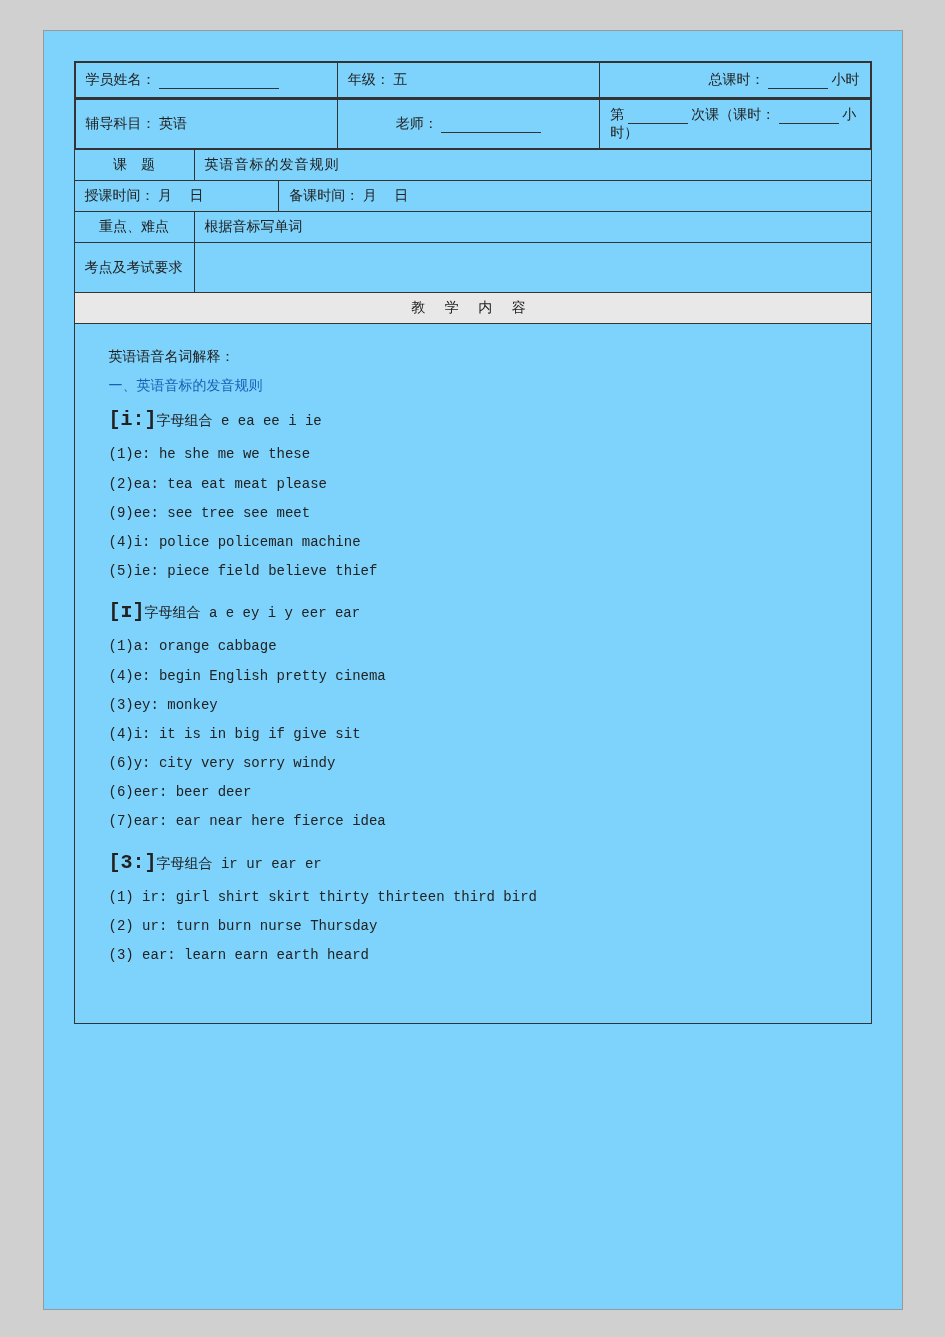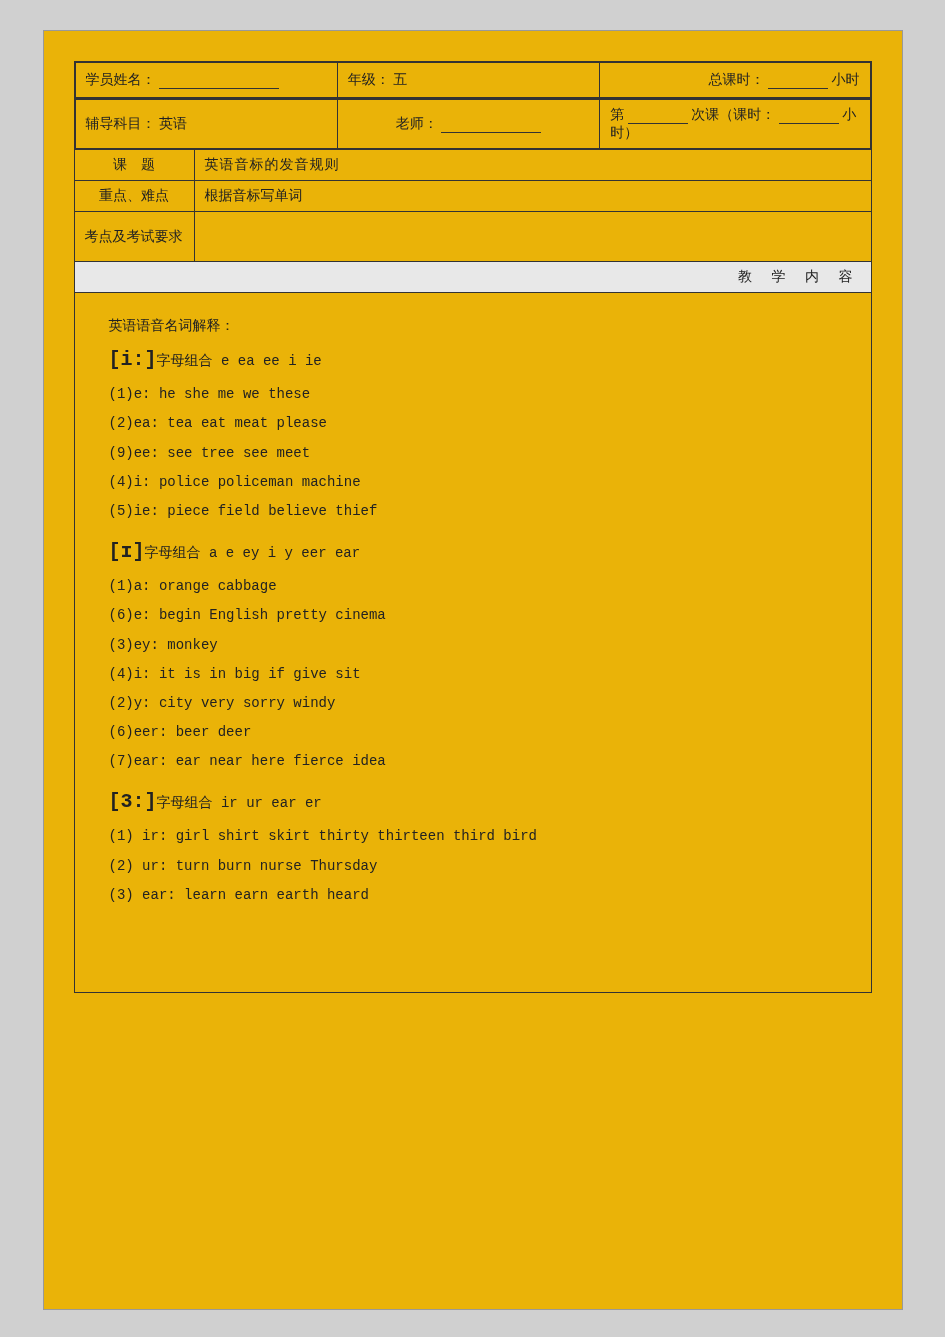--- a/index.html
+++ b/index.html
@@ -9,21 +9,21 @@
     }
     body {
       background: #d0d0d0;
       display: flex;
       justify-content: center;
       align-items: flex-start;
       padding: 30px 20px;
       font-family: "SimSun", "宋体", serif;
     }
     .page {
-      background: #eab308;
+      background: #7dd3fc;
       width: 860px;
       min-height: 1280px;
       padding: 30px 30px;
       border: 1px solid #999;
     }
     .form-table {
       width: 100%;
       border-collapse: collapse;
       border: 1.5px solid #333;
       margin-bottom: 0;
@@ -35,21 +35,21 @@
       color: #222;
     }
     .title-cell {
       text-align: left;
       font-size: 15px;
       letter-spacing: 1px;
       margin-left: 12px;
     }
     .section-header {
       background: #e8e8e8;
-      text-align: right;
+      text-align: center;
       font-size: 16px;
       letter-spacing: 8px;
       padding: 8px;
       border-top: 1.5px solid #333;
       border-bottom: 1.5px solid #333;
       font-weight: normal;
     }
     .content-area {
       border: 1.5px solid #333;
       border-top: none;
@@ -145,58 +145,73 @@
         </tbody>
             </table>
       </td>
     </tr>
 
     <tr>
       <td style="width:120px; text-align:center;">课　题</td>
       <td colspan="3" class="title-cell">英语音标的发音规则</td>
     </tr>
 
+    <tr>
+      <td colspan="2" style="border-right: 1.5px solid #333;">
+        <span>授课时间：</span>
+        <span>月</span>
+        &nbsp;&nbsp;&nbsp;
+        <span>日</span>
+      </td>
+      <td colspan="2">
+        <span>备课时间：</span>
+        <span>月</span>
+        &nbsp;&nbsp;&nbsp;
+        <span>日</span>
+      </td>
+    </tr>
 
 
     <tr>
       <td style="text-align:center; vertical-align:middle;">重点、难点</td>
       <td colspan="3">根据音标写单词</td>
     </tr>
 
     <tr>
       <td style="text-align:left; vertical-align:middle; height:50px;">考点及考试要求</td>
       <td colspan="3"></td>
     </tr>
 
     <tr>
       <td colspan="4" class="section-header">教 学 内 容</td>
     </tr>
   </tbody>
     </table>
 
   <div class="content-area">
     <p class="intro-text">英语语音名词解释：</p>
+    <p class="blue-heading" style="color:#1a5fb4;">一、英语音标的发音规则</p>
 
     <p class="phonetic-line">
       <span style="font-size:20px; font-weight:bold;">[i:]</span><span>字母组合</span>&nbsp;<span>e  ea  ee  i  ie</span>
     </p>
     <p class="content-line">(1)e: he  she  me  we  these</p>
     <p class="content-line">(2)ea: tea  eat  meat  please</p>
     <p class="content-line">(9)ee: see  tree  see  meet</p>
     <p class="content-line">(4)i:  police  policeman  machine</p>
     <p class="content-line">(5)ie: piece  field  believe  thief</p>
 
     <p class="phonetic-line" style="margin-top:10px;">
       <span style="font-size:20px; font-weight:bold;">[ɪ]</span><span>字母组合</span>&nbsp;<span>a  e  ey  i  y  eer  ear</span>
     </p>
     <p class="content-line">(1)a:  orange  cabbage</p>
-    <p class="content-line">(6)e:  begin  English  pretty  cinema</p>
+    <p class="content-line">(4)e:  begin  English  pretty  cinema</p>
     <p class="content-line">(3)ey: monkey</p>
     <p class="content-line">(4)i:  it  is  in  big  if  give  sit</p>
-    <p class="content-line">(2)y:  city  very  sorry  windy</p>
+    <p class="content-line">(6)y:  city  very  sorry  windy</p>
     <p class="content-line">(6)eer: beer  deer</p>
     <p class="content-line">(7)ear: ear  near  here  fierce  idea</p>
 
     <p class="phonetic-line" style="margin-top:10px;">
       <span style="font-size:20px; font-weight:bold;">[3:]</span><span>字母组合</span>&nbsp;<span>ir  ur  ear  er</span>
     </p>
     <p class="content-line">(1) ir: girl  shirt  skirt  thirty  thirteen  third  bird</p>
     <p class="content-line">(2) ur: turn  burn  nurse  Thursday</p>
     <p class="content-line">(3) ear: learn  earn  earth  heard</p>
   </div>

